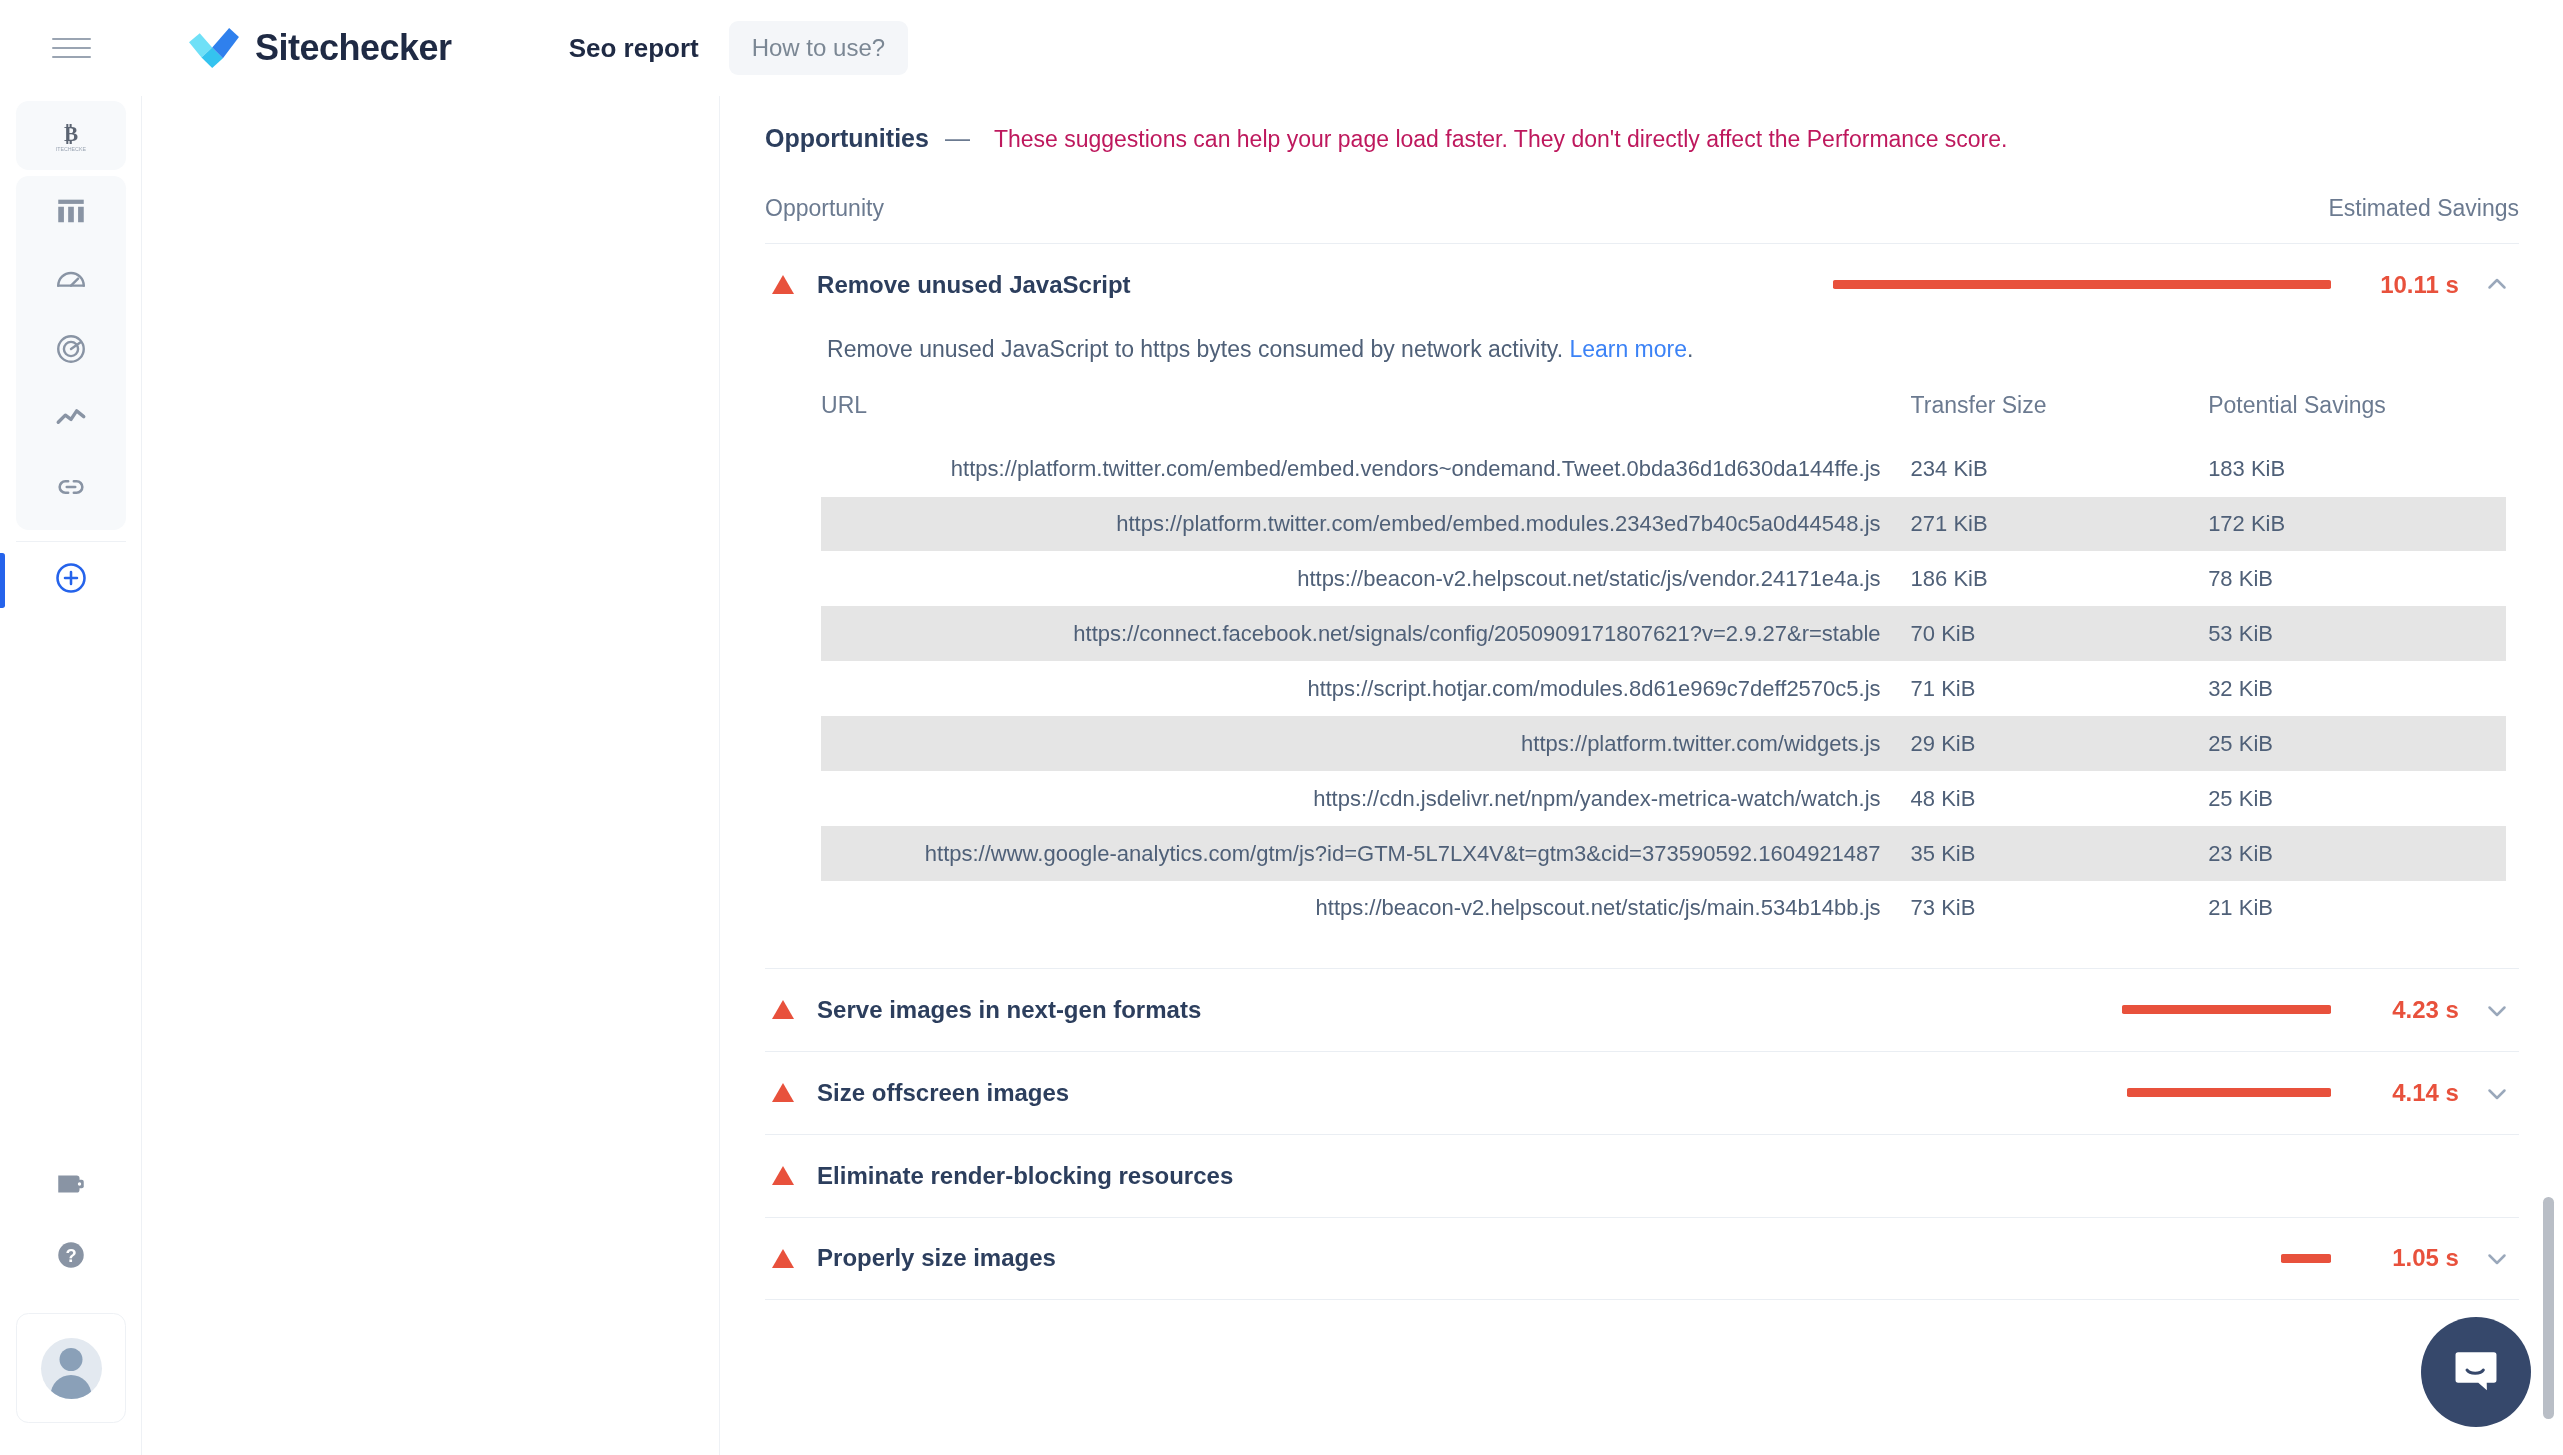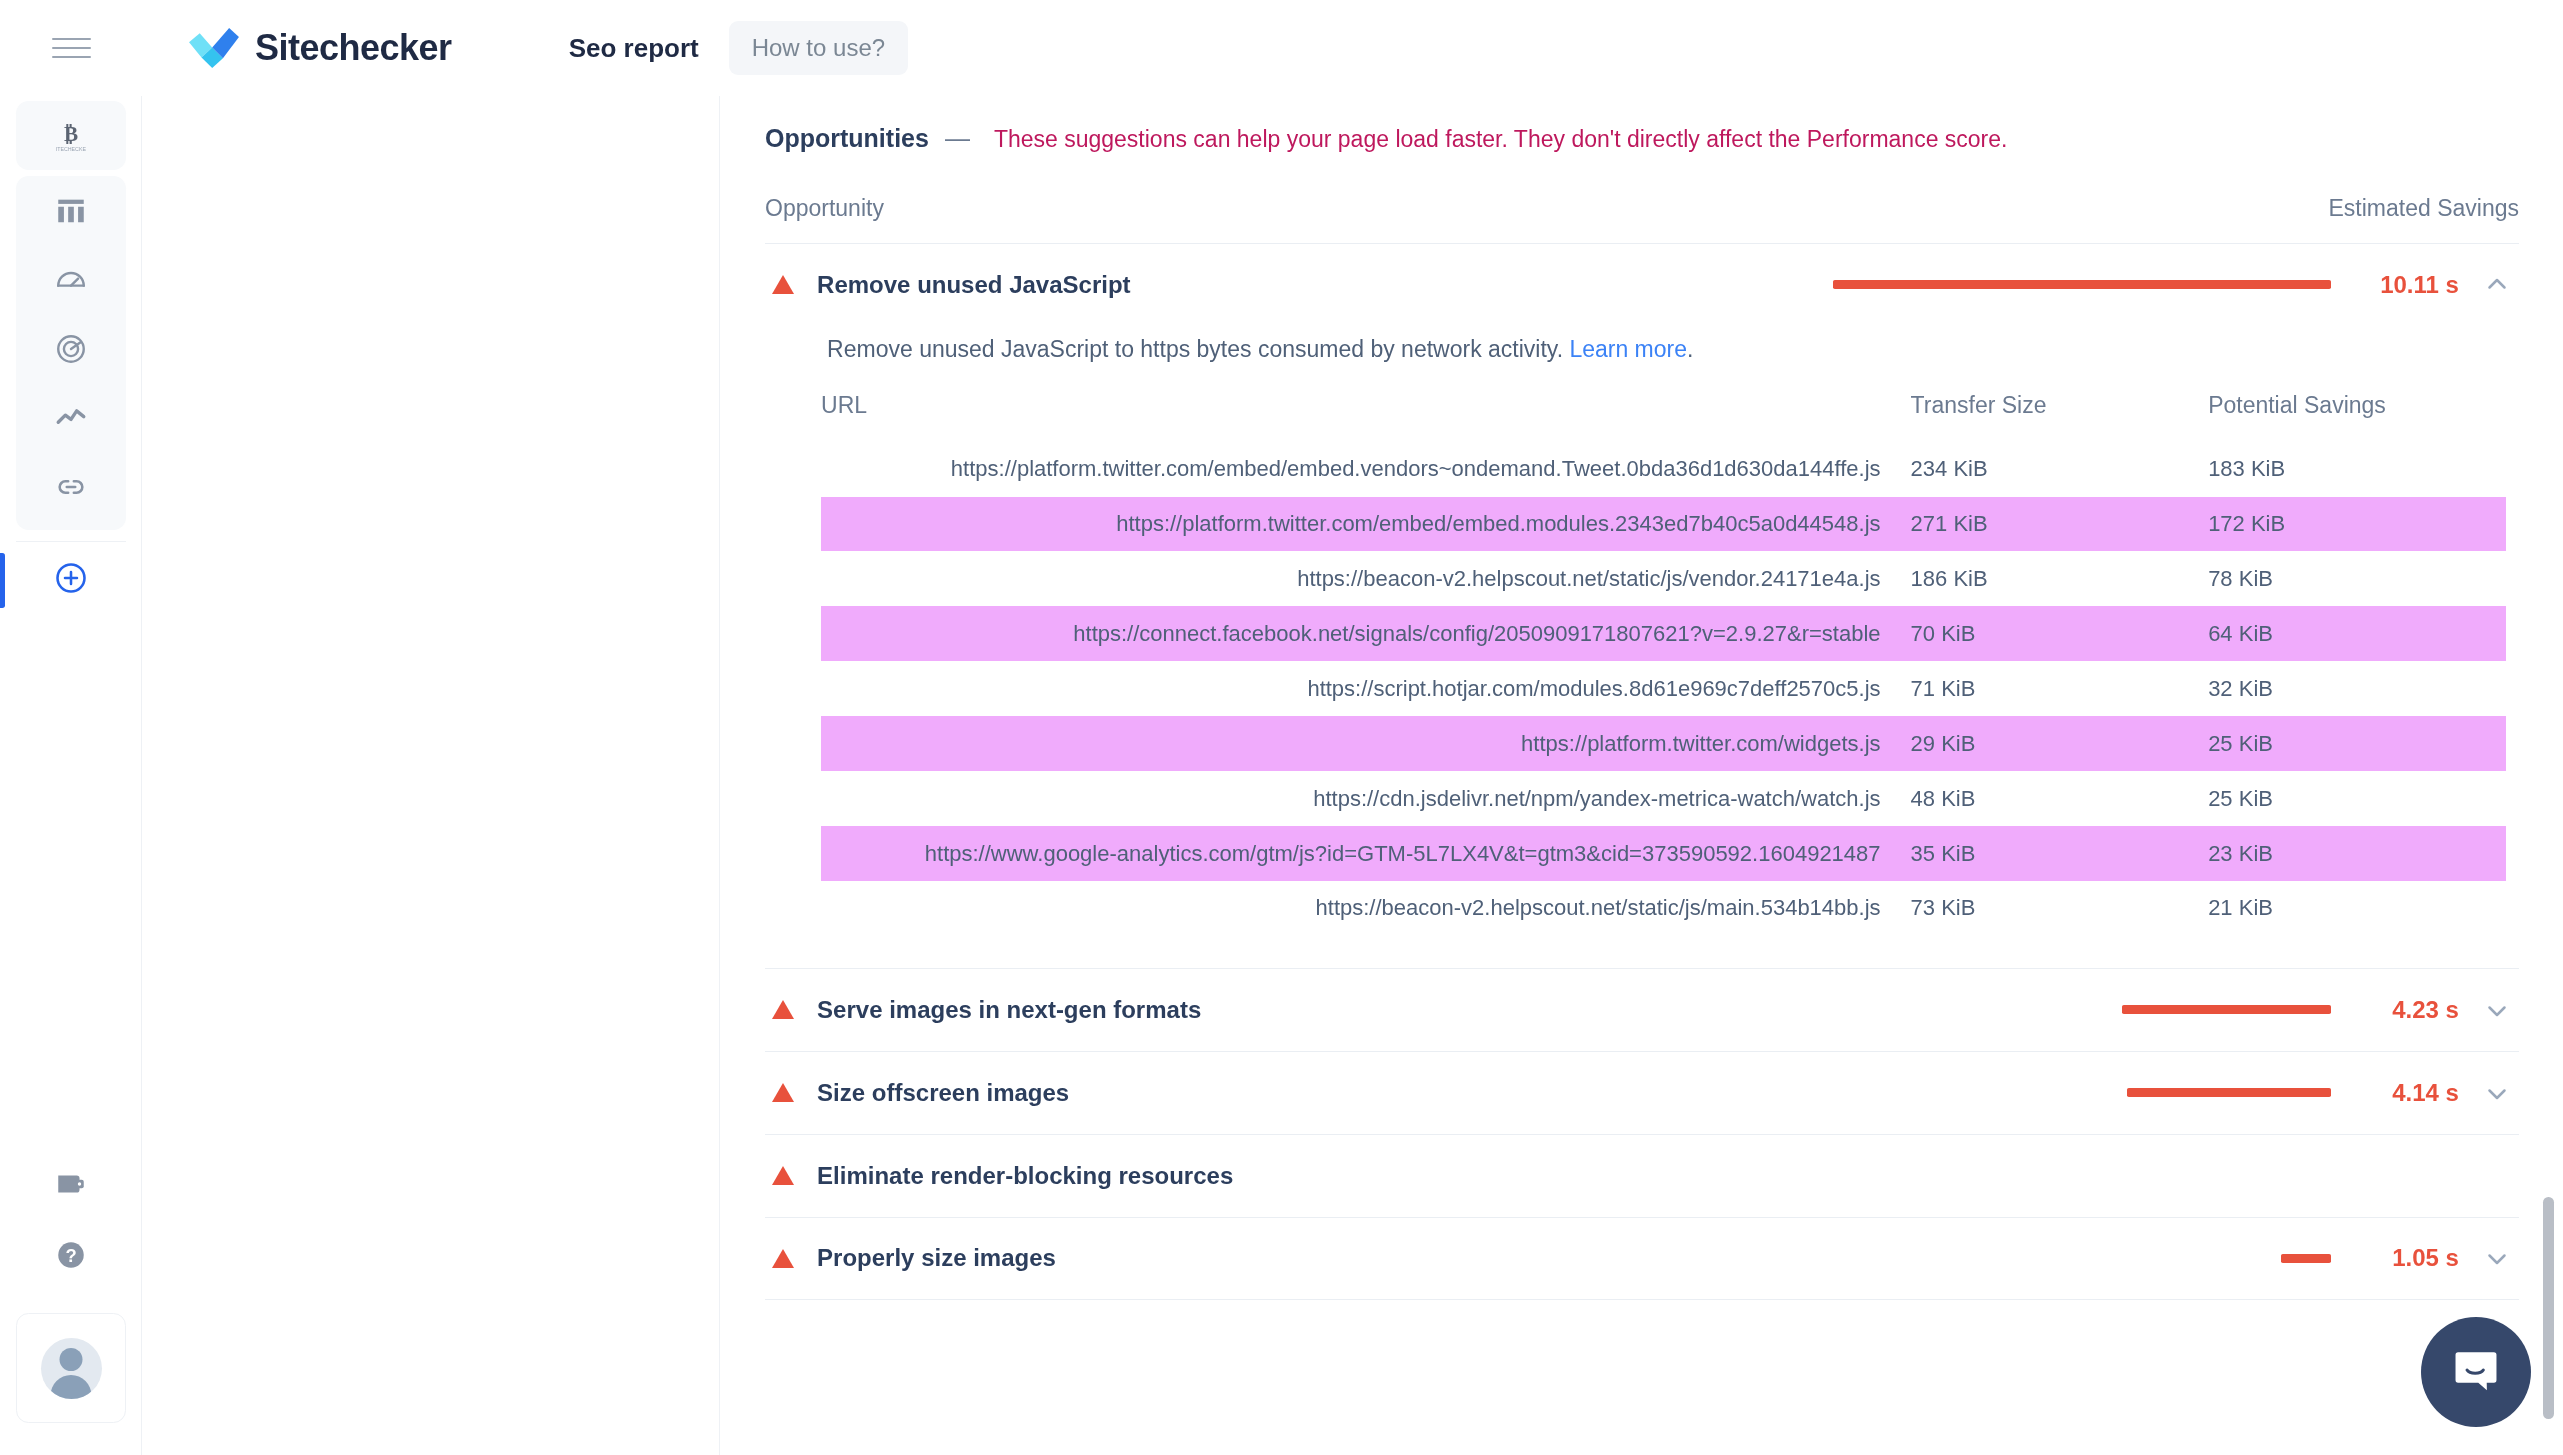--- a/index.html
+++ b/index.html
@@ -149,21 +149,21 @@
   table.res th {
     text-align: left; font-weight: 400; font-size: 23px; color: #6b7a90;
     padding: 7.1px 0 23px 0;
   }
   table.res td {
     font-size: 22px; color: #4f6078; vertical-align: middle;
     padding: 12.5px 0; line-height: 1.36;
   }
   table.res td.url { width: 1095px; padding-right: 30px; }
   table.res td.sz  { width: 307px; }
-  table.res tr.alt td { background: #f0abfc; }
+  table.res tr.alt td { background: #e5e5e5; }
   table.res tr td:first-child { padding-left: 5.3px; text-align: right; }
 
   
   .scrollbar {
     position: absolute; right: 9px; top: 1197px;
     width: 10.7px; height: 222px; border-radius: 5.3px; background: #b9bec6;
     z-index: 40; cursor: pointer;
   }
   
   .chat-fab {
@@ -339,21 +339,21 @@
           <td class="sz">172 KiB</td>
         </tr>
         <tr>
           <td class="url">https://beacon-v2.helpscout.net/static/js/vendor.24171e4a.js</td>
           <td class="sz">186 KiB</td>
           <td class="sz">78 KiB</td>
         </tr>
         <tr class="alt">
           <td class="url">https://connect.facebook.net/signals/config/2050909171807621?v=2.9.27&amp;r=stable</td>
           <td class="sz">70 KiB</td>
-          <td class="sz">64 KiB</td>
+          <td class="sz">53 KiB</td>
         </tr>
         <tr>
           <td class="url">https://script.hotjar.com/modules.8d61e969c7deff2570c5.js</td>
           <td class="sz">71 KiB</td>
           <td class="sz">32 KiB</td>
         </tr>
         <tr class="alt">
           <td class="url">https://platform.twitter.com/widgets.js</td>
           <td class="sz">29 KiB</td>
           <td class="sz">25 KiB</td>

